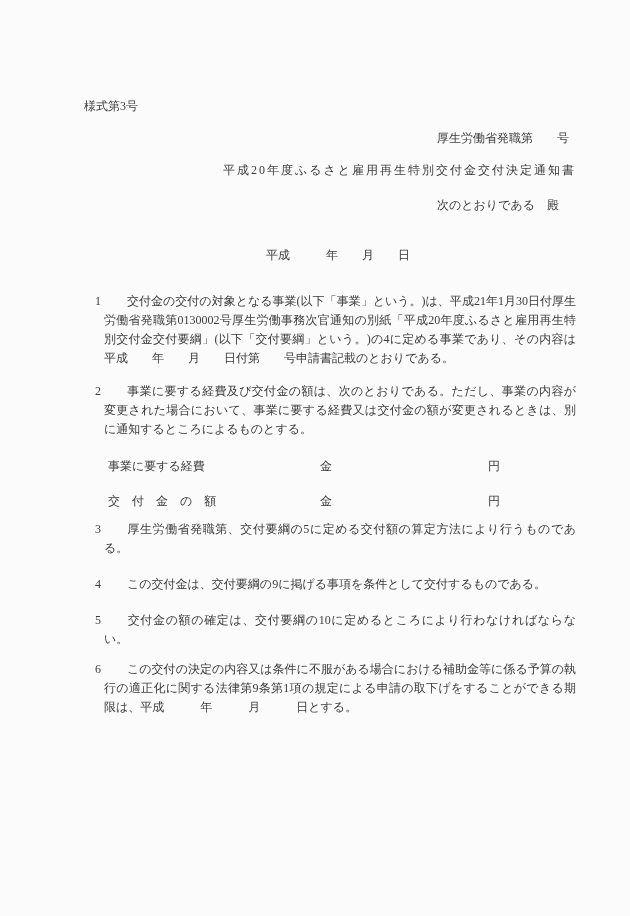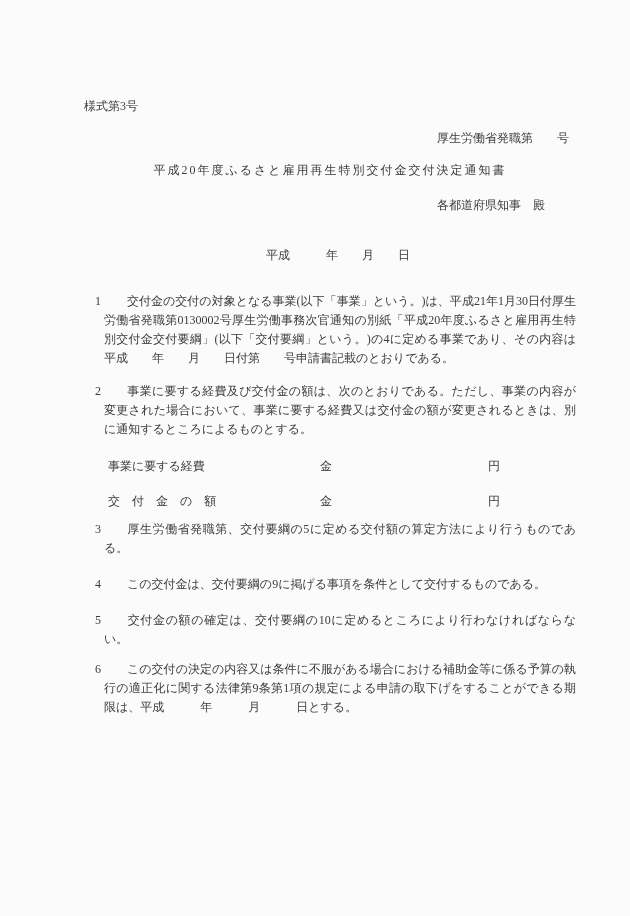--- a/index.html
+++ b/index.html
@@ -12,21 +12,21 @@
     line-height: 19px;
   }
   .page {
     position: relative;
     width: 630px;
     height: 916px;
     padding: 81px 62px 0 68px;
     overflow: hidden;
   }
   .doc-number   { margin-top: 13px; margin-left: 357px; white-space: pre; }
-  .title        { margin-top: 13px; text-align: center; letter-spacing: 2px; white-space: pre; }
+  .title        { margin-top: 13px; text-align: right; letter-spacing: 2px; white-space: pre; }
   .addressee    { margin-top: 16px; margin-left: 357px; white-space: pre; }
   .opening      { margin-top: 15px; text-align: justify; }
   .issue-date   { margin-top: 31px; margin-left: 20px; white-space: pre; text-align: center; }
   .signature    { margin-top: 29px; margin-left: 305px; white-space: pre; }
   .seal         { margin-left: 33px; }
   .item         { padding-left: 20px; text-indent: -13px; text-align: justify; }
   .item .item-no{ padding-right: 18px; }
   .item-1 { margin-top: 27px; }
   .item-2 { margin-top: 14px; }
   .item-3 { margin-top: 13px; }
@@ -44,21 +44,21 @@
 <body>
 
 <div class="page">
 
   <div class="form-number">様式第3号</div>
 
   <div class="doc-number">厚生労働省発職第　　号</div>
 
   <div class="title">平成20年度ふるさと雇用再生特別交付金交付決定通知書</div>
 
-  <div class="addressee">各都道府県知事　殿</div>
+  <div class="addressee">次のとおりである　殿</div>
 
 
   <div class="issue-date">平成　　　年　　月　　日</div>
 
 
   <div class="item item-1"><span class="item-no">1</span><span>交付金の交付の対象となる事業(以下「事業」という。)は、平成21年1月30日付厚生労働省発職第0130002号厚生労働事務次官通知の別紙「平成20年度ふるさと雇用再生特別交付金交付要綱」(以下「交付要綱」という。)の4に定める事業であり、その内容は平成　　年　　月　　日付第　　号申請書記載のとおりである。</span></div>
 
   <div class="item item-2"><span class="item-no">2</span><span>事業に要する経費及び交付金の額は、次のとおりである。ただし、事業の内容が変更された場合において、事業に要する経費又は交付金の額が変更されるときは、別に通知するところによるものとする。</span></div>
 
   <div class="amount-row amount-row-1">

